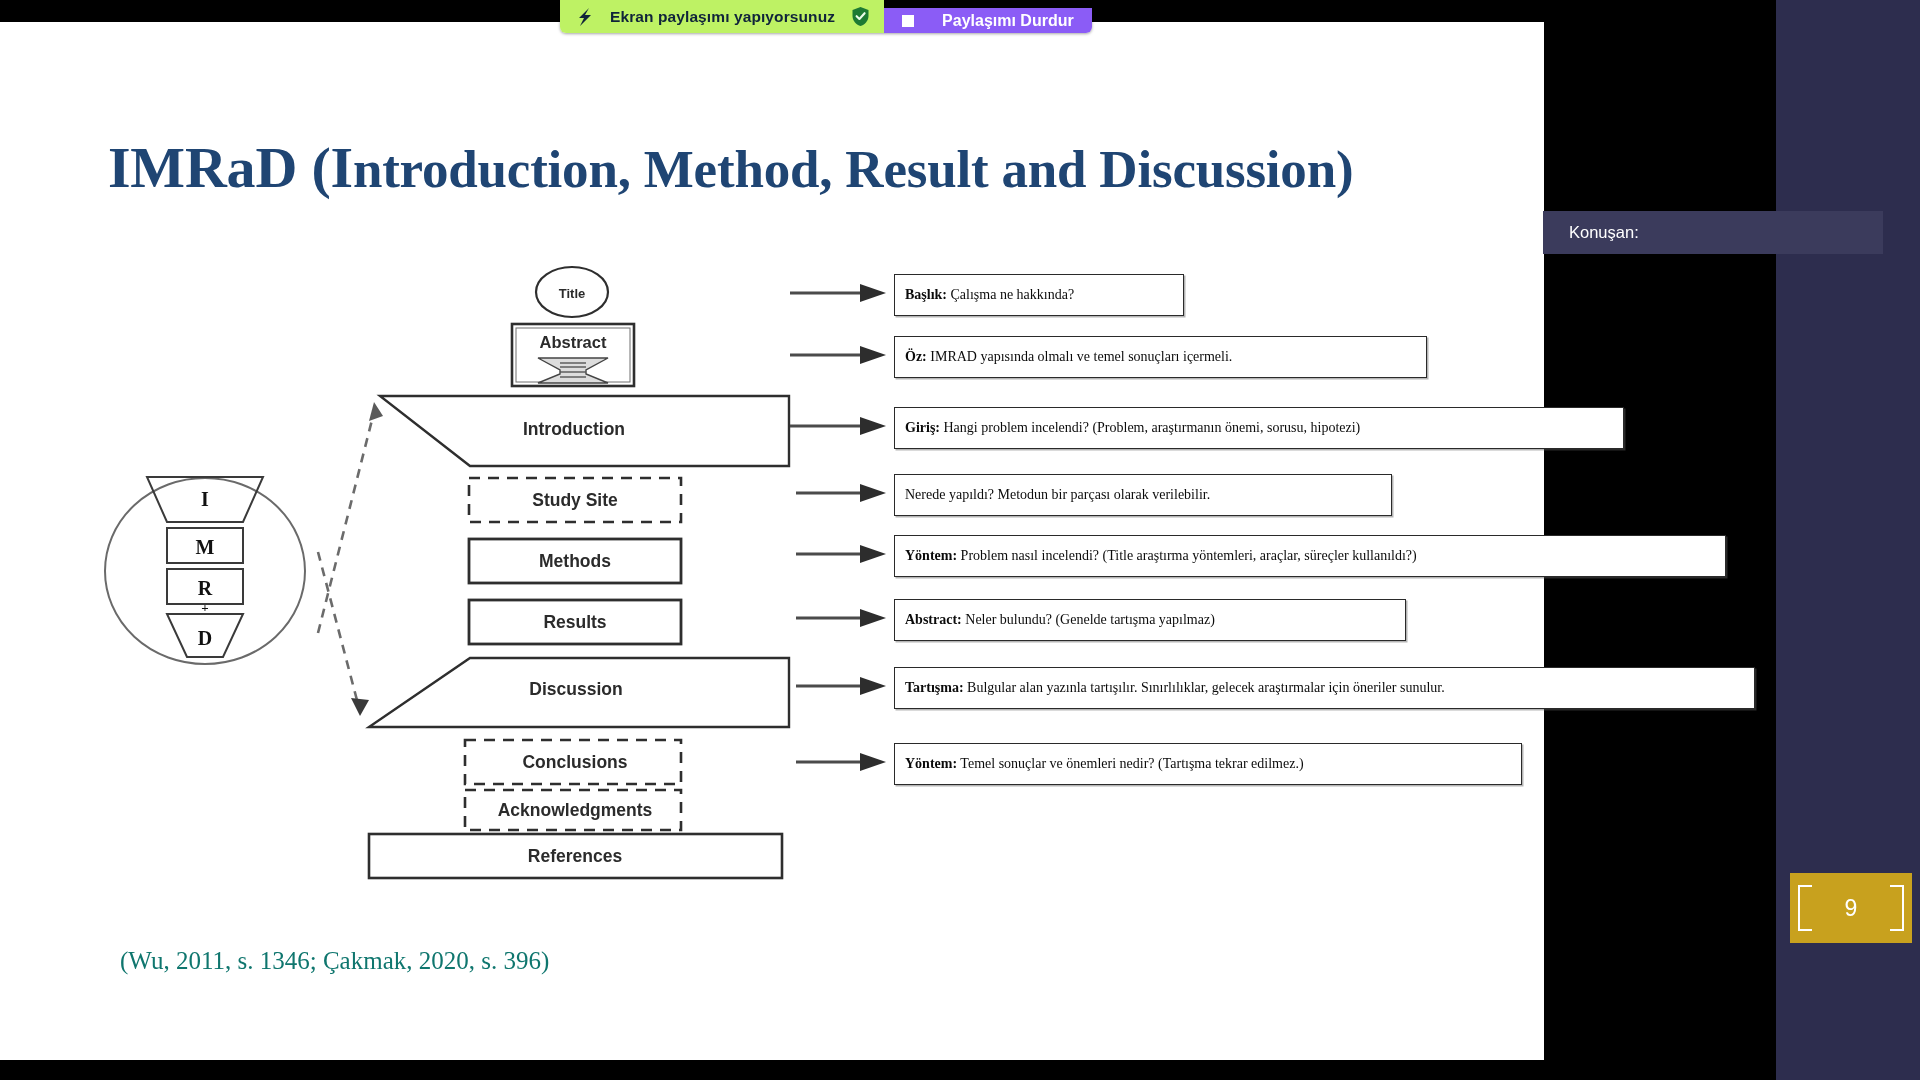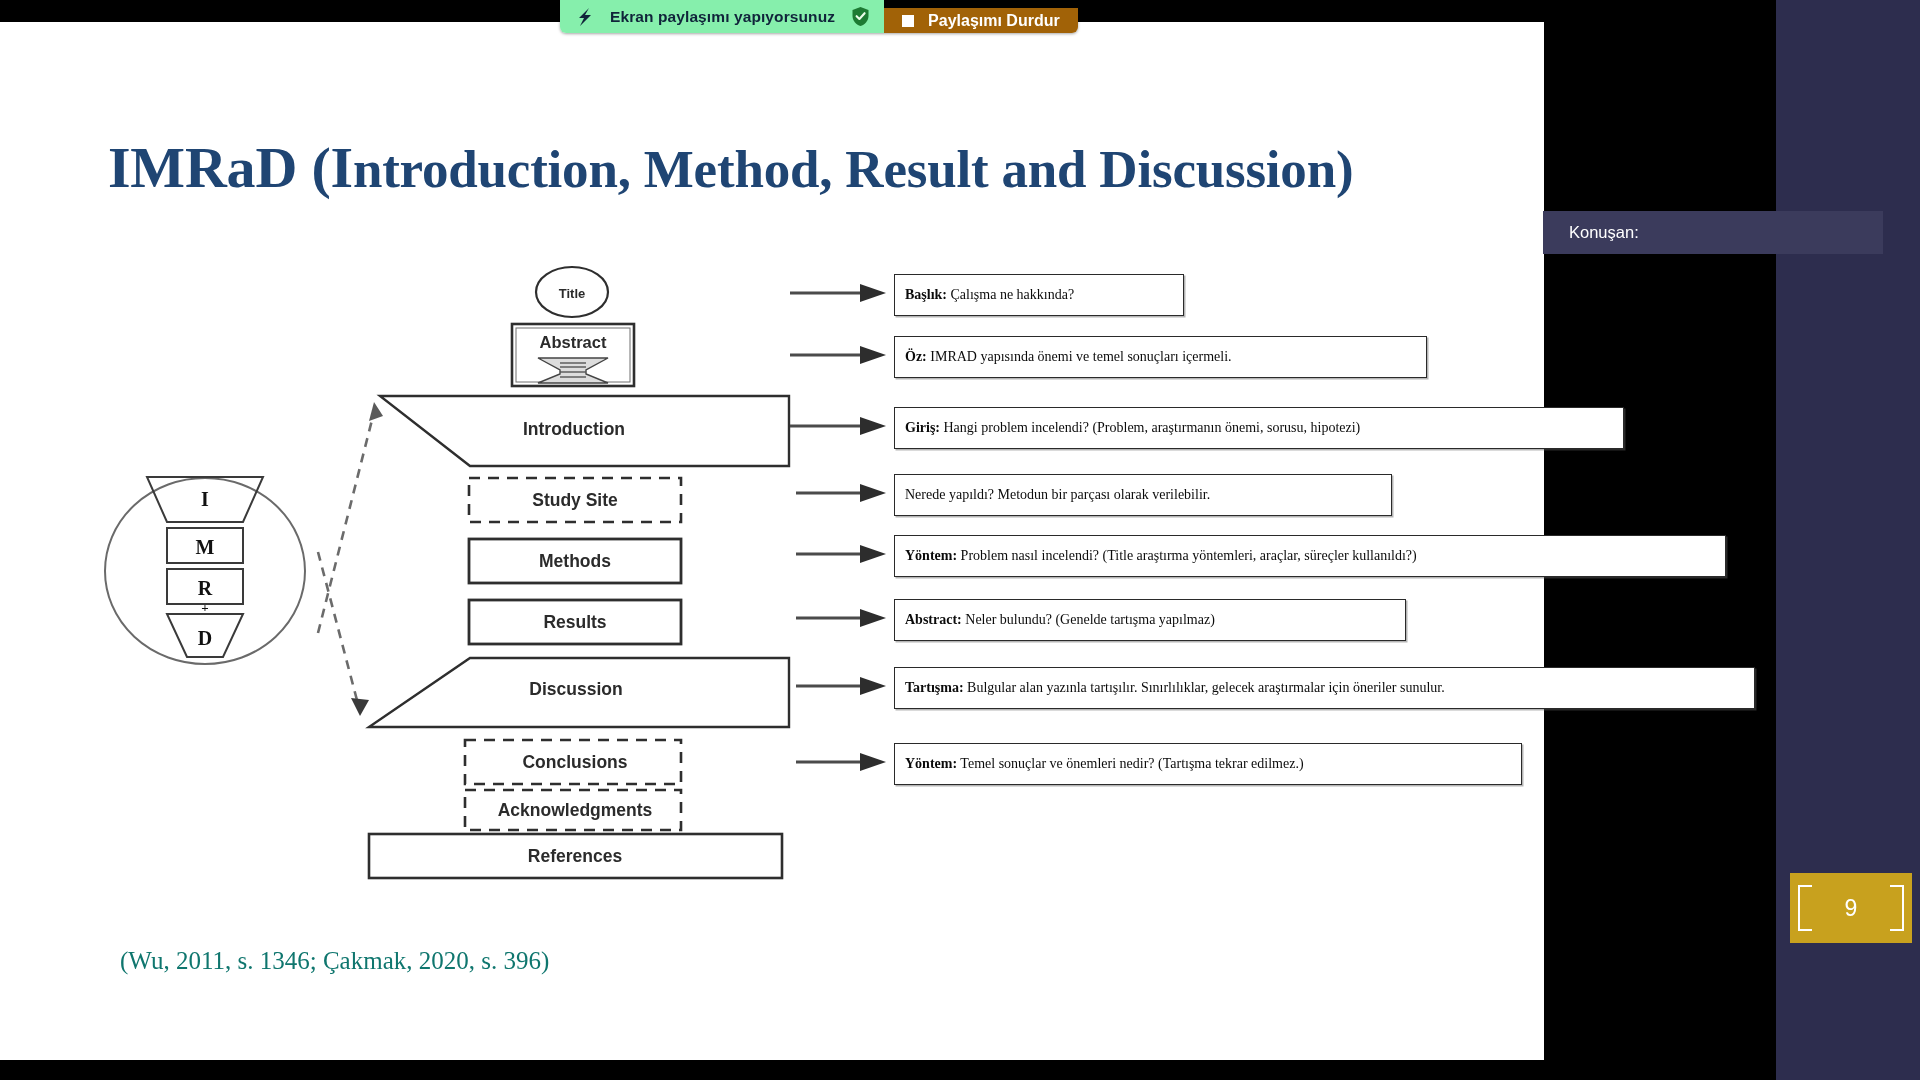--- a/index.html
+++ b/index.html
@@ -29,31 +29,31 @@
   }
 
   
   .share-bar {
     position: absolute; left: 560px; top: 0; height: 33px;
     display: flex; align-items: stretch; z-index: 60;
     border-radius: 0 0 6px 6px; overflow: hidden;
     box-shadow: 0 1px 3px rgba(0,0,0,.35);
   }
   .share-green {
-    background: #86efac; display: flex; align-items: center;
+    background: #bef264; display: flex; align-items: center;
     padding: 0 14px 0 16px; gap: 16px;
   }
   .share-green .bolt-ic { display: flex; align-items: center; }
   .share-text {
     color: #10243a; font-size: 15.5px; font-weight: 700;
     letter-spacing: .1px; white-space: nowrap;
     font-family: "Liberation Sans", sans-serif;
   }
   .share-stop {
-    background: #a16207; display: flex; align-items: center; gap: 14px;
+    background: #8b5cf6; display: flex; align-items: center; gap: 28px;
     padding: 0 18px; cursor: pointer; margin-top: 8px;
   }
   .share-stop-sq { width: 12px; height: 12px; background: #fff; }
   .share-stop-text {
     color: #ffffff; font-size: 16px; font-weight: 600; white-space: nowrap;
     font-family: "Liberation Sans", sans-serif;
   }
 
   
   .speaker-chip {
@@ -218,21 +218,21 @@
           <polygon points="860,731 886,740 860,749"></polygon>
         </g>
       </svg>
     </div>
 
     <div class="callout" style="left:894px; top:252px; width:290px; height:42px;">
       <span><b>Başlık:</b><span> Çalışma ne hakkında?</span></span>
     </div>
 
     <div class="callout" style="left:894px; top:314px; width:533px; height:42px;">
-      <span><b>Öz:</b><span> IMRAD yapısında önemi ve temel sonuçları içermeli.</span></span>
+      <span><b>Öz:</b><span> IMRAD yapısında olmalı ve temel sonuçları içermeli.</span></span>
     </div>
 
     <div class="callout" style="left:894px; top:385px; width:730px; height:42px;">
       <span><b>Giriş:</b><span> Hangi problem incelendi? (Problem, araştırmanın önemi, sorusu, hipotezi)</span></span>
     </div>
 
     <div class="callout" style="left:894px; top:452px; width:498px; height:42px;">
       <span><b></b><span>Nerede yapıldı?  Metodun bir parçası olarak verilebilir.</span></span>
     </div>
 

